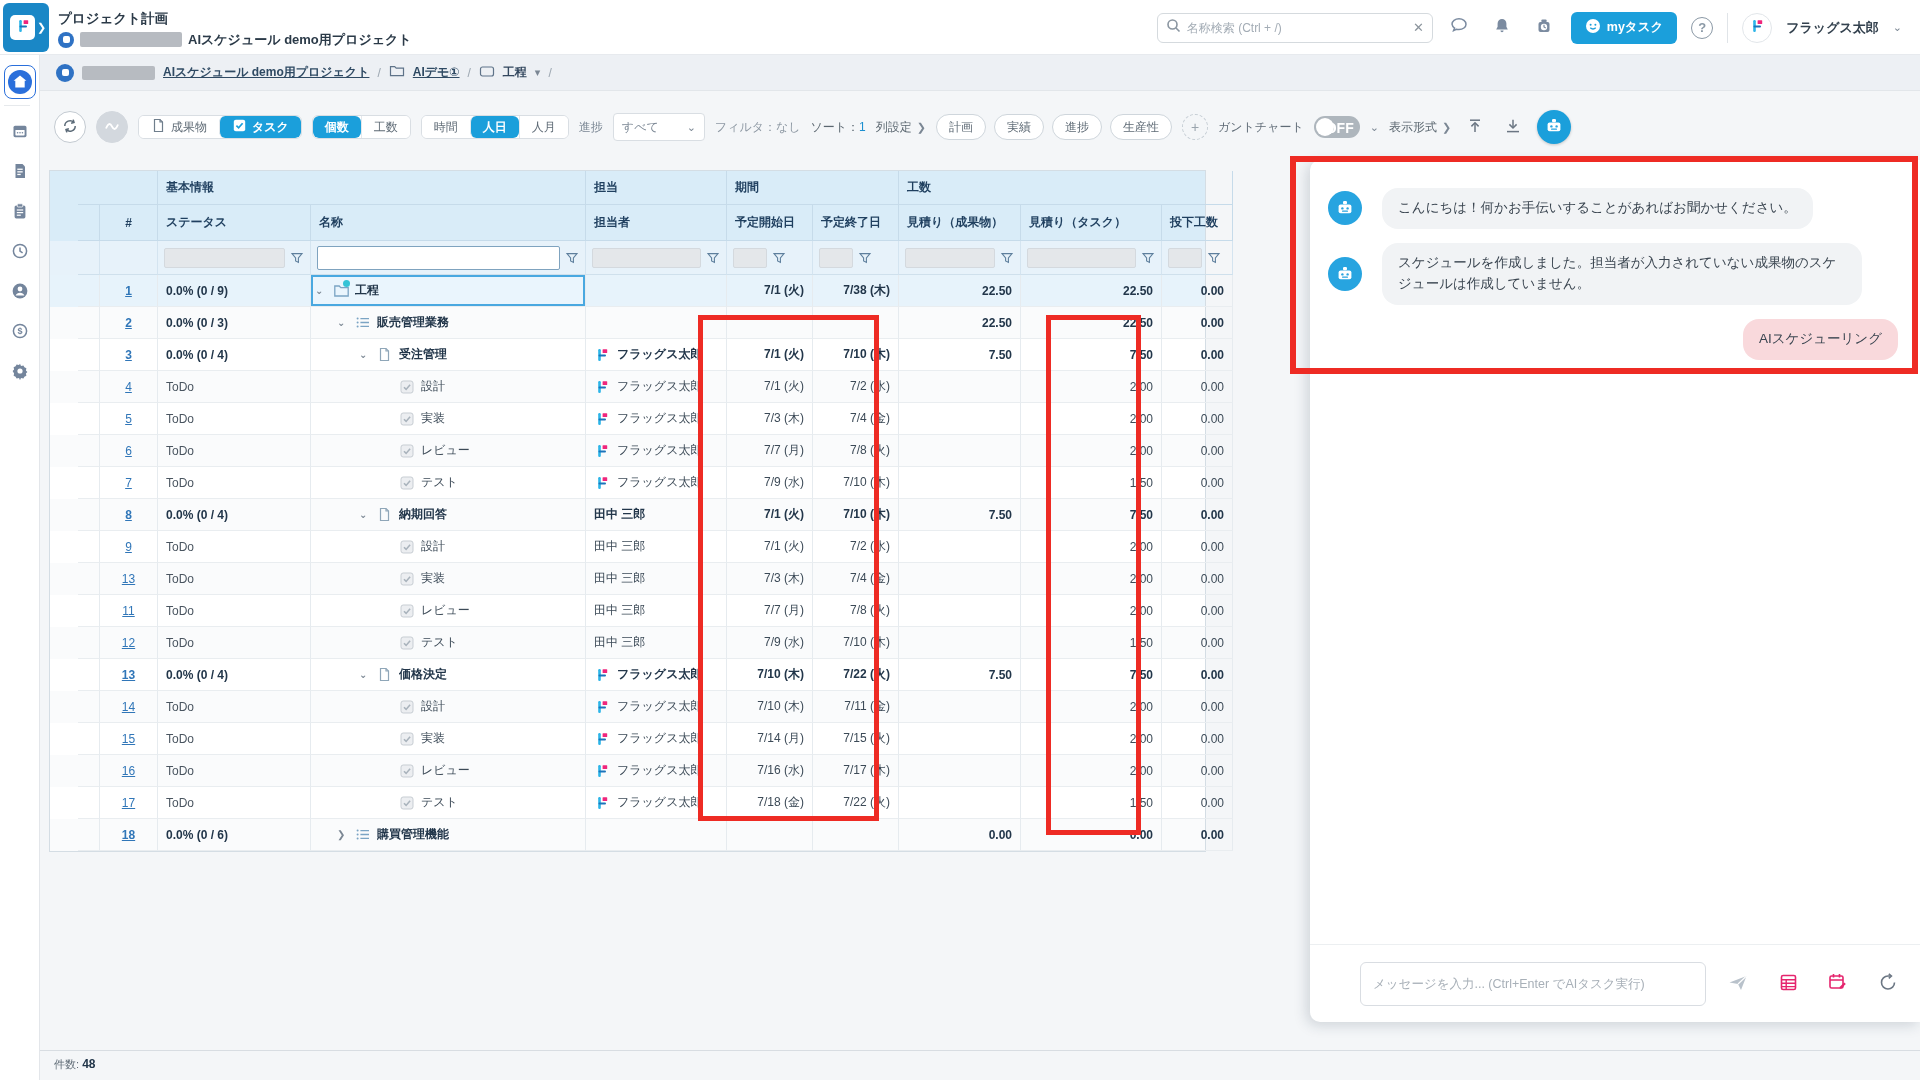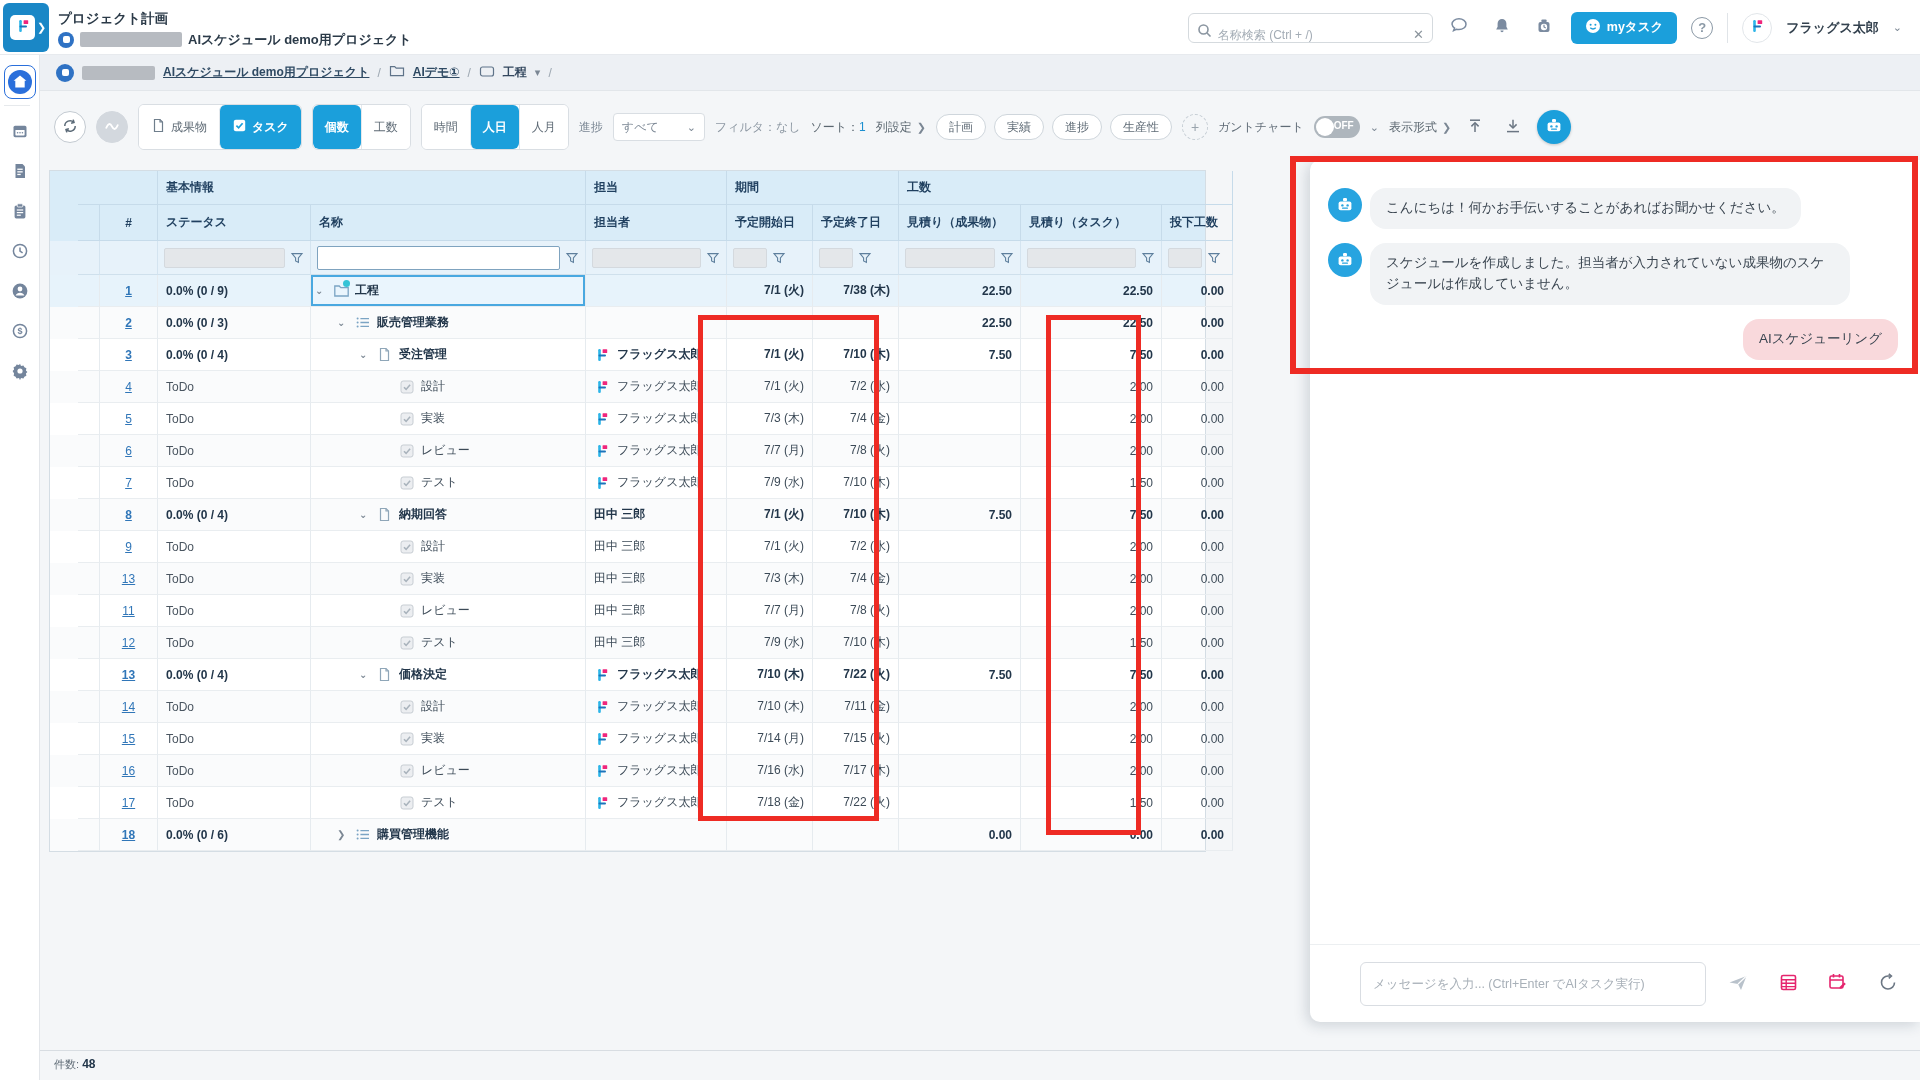--- a/index.html
+++ b/index.html
@@ -12,21 +12,21 @@
   .brand-card { width:25px; height:25px; background:#fff; border-radius:5px; margin-left:7px; display:flex; align-items:center; justify-content:center; }
   .brand-chev { color:#fff; font-size:11px; margin-left:2px; font-weight:bold; }
   .titleblock { margin-left:58px; padding-top:4px; }
   .page-title { font-size:13.5px; font-weight:bold; color:#2b3a48; }
   .proj-row { display:flex; align-items:center; gap:6px; margin-top:3px; }
   .dot-ic { width:16px; height:16px; border-radius:50%; background:#2f72c4; display:inline-flex; align-items:center; justify-content:center; }
   .dot-ic::after{ content:""; width:7px; height:7px; background:#fff; border-radius:2px; }
   .redacted { background:#b7bbc1; border-radius:2px; }
   .proj-name { font-size:13px; font-weight:bold; color:#2b3a48; }
   .topbar-right { position:absolute; right:18px; top:0; height:55px; display:flex; align-items:center; gap:14px; }
-  .searchbox { width:245px; height:30px; border:1px solid #d5dade; border-radius:6px; display:flex; align-items:flex-end; padding:0 8px; gap:6px; background:#fff; }
+  .searchbox { width:276px; height:30px; border:1px solid #d5dade; border-radius:6px; display:flex; align-items:center; padding:0 8px; gap:6px; background:#fff; }
   .searchbox input { border:none; outline:none; flex:1; font-size:12px; color:#55606a; font-family:inherit; background:transparent; }
   .searchbox input::placeholder { color:#a3acb5; }
   .xbtn { color:#8b949c; font-size:13px; cursor:pointer; }
   .icbtn { width:26px; height:26px; display:flex; align-items:center; justify-content:center; }
   .mytask { height:32px; background:#1b9fdb; border:none; border-radius:6px; color:#fff; font-size:12.5px; font-weight:bold; display:flex; align-items:center; gap:6px; padding:0 14px; font-family:inherit; }
   .helpbtn { width:22px; height:22px; border:1.5px solid #8b99a6; border-radius:50%; color:#8b99a6; font-size:13px; display:flex; align-items:center; justify-content:center; font-weight:bold; }
   .vdiv { width:1px; height:30px; background:#e0e4e8; }
   .avatar { width:30px; height:30px; border-radius:50%; border:1px solid #e2e6ea; background:#fff; display:flex; align-items:center; justify-content:center; }
   .uname { font-size:13px; font-weight:bold; color:#33414e; }
   .chev { color:#7b8794; font-size:11px; }
@@ -43,35 +43,35 @@
   .crumb-link { text-decoration:underline; color:#2f4a63; font-weight:bold; cursor:pointer; }
   .crumb-sep { color:#9aa5af; }
 
   
   .content { position:absolute; left:40px; top:91px; right:0; bottom:0; background:#f4f6f8; }
 
   
   .toolbar { display:flex; align-items:center; gap:10px; padding:14px 0 0 14px; height:58px; }
   .roundbtn { width:32px; height:32px; border-radius:50%; border:1px solid #c3cad1; background:#fff; display:flex; align-items:center; justify-content:center; cursor:pointer; }
   .roundbtn.grey { background:#d3d8de; border-color:#d3d8de; }
-  .seg-group { display:flex; background:#fff; border:1px solid #d9dee3; border-radius:6px; overflow:hidden; height:46px; }
+  .seg-group { display:flex; background:#fff; border:1px solid #d9dee3; border-radius:6px; overflow:hidden; height:24px; }
   .seg { display:flex; align-items:center; gap:5px; padding:0 12px; font-size:12px; color:#5f6b76; background:#fff; border:none; font-family:inherit; cursor:pointer; }
   .seg + .seg { border-left:1px solid #e4e8ec; }
   .seg.active { background:#1b9fdb; color:#fff; border-radius:6px; font-weight:bold; }
   .tlabel { font-size:12px; color:#7b8794; }
   .tselect { height:28px; min-width:92px; background:#fff; border:1px solid #d9dee3; border-radius:4px; display:flex; align-items:center; justify-content:space-between; padding:0 8px; font-size:12px; color:#7b8794; cursor:pointer; }
   .tinfo { font-size:12px; color:#8d98a3; }
   .tinfo .v { color:#8d98a3; }
   .tinfo .blue { color:#1b8fd0; }
   .tsetting { font-size:12px; color:#5b6770; display:flex; gap:5px; align-items:center; cursor:pointer; }
   .pill { height:26px; border:1px solid #cfd6dc; border-radius:14px; background:#fff; padding:0 12px; font-size:12px; color:#5f6b76; font-family:inherit; cursor:pointer; }
   .pill-add { width:26px; height:26px; border:1px dashed #c4ccd3; border-radius:50%; background:transparent; color:#9aa4ad; font-size:14px; cursor:pointer; }
   .toggle { width:46px; height:22px; border-radius:11px; background:#aeb6bd; position:relative; cursor:pointer; }
   .toggle .knob { position:absolute; left:2px; top:2px; width:18px; height:18px; background:#fff; border-radius:50%; }
-  .toggle .tg-label { position:absolute; right:6px; top:4px; font-size:10px; color:#fff; font-weight:bold; }
+  .toggle .tg-label { position:absolute; right:6px; top:4px; font-size:14px; color:#fff; font-weight:bold; }
   .robotbtn { width:34px; height:34px; border-radius:50%; background:#1b9fdb; border:none; display:flex; align-items:center; justify-content:center; cursor:pointer; box-shadow:0 1px 3px rgba(0,0,0,.2); }
 
   
   .tablewrap { position:absolute; left:9px; top:79px; width:1157px; background:#fff; border:1px solid #d4dde4; font-size:12px; }
   .tgroup, .thead, .tfilter, .trow { display:grid;padding-left:28px; }
   .tgroup { grid-template-columns:80px 428px 141px 172px 334px; height:34px; background:#d9ecf8; }
   .thead  { grid-template-columns:22px 58px 153px 275px 141px 86px 86px 122px 141px 71px; height:36px; background:#d9ecf8; }
   .tfilter{ grid-template-columns:22px 58px 153px 275px 141px 86px 86px 122px 141px 71px; height:34px; background:#e7f2fa; }
   .trow   { grid-template-columns:22px 58px 153px 275px 141px 86px 86px 122px 141px 71px; height:32px; background:#fff; }
   .trow.alt { background:#fafbfc; }
@@ -91,21 +91,21 @@
   .flagic { display:inline-flex; width:18px; flex:none; }
   .statusdot { position:absolute; right:1px; top:-3px; width:7px; height:7px; background:#35c3d6; border-radius:50%; }
 
   .foot-line { position:absolute; left:0; right:0; top:959px; border-top:1px solid #d8dde2; }
   .foot-count { position:absolute; left:14px; top:966px; font-size:11px; color:#5f6b76; }
   .foot-count b { color:#22364a; font-size:12px; }
 
   
   .chatpanel { position:absolute; left:1310px; top:160px; width:610px; height:862px; background:#fff; border-radius:10px 0 0 10px; box-shadow:-3px 3px 14px rgba(30,50,70,.18); z-index:6; }
   .msgs { padding:28px 22px 0 18px; display:flex; flex-direction:column; gap:14px; }
-  .msg { display:flex; gap:8px; align-items:flex-start; }
+  .msg { display:flex; gap:20px; align-items:center; }
   .msg.user { justify-content:flex-end; }
   .msg-avatar { width:34px; height:34px; border-radius:50%; background:#27a4e0; flex:none; display:flex; align-items:center; justify-content:center; }
   .bubble { max-width:480px; padding:10px 16px; border-radius:16px; font-size:13.5px; line-height:1.55; color:#3a4550; }
   .bubble.bot { background:#f1f3f5; }
   .bubble.user { background:#f9d9dc; }
   .chat-footer { position:absolute; left:0; right:0; bottom:0; height:78px; border-top:1px solid #eceff1; display:flex; align-items:center; padding:0 18px; gap:18px; }
   .chat-input { width:412px; height:44px; border:1px solid #d9dde2; border-radius:6px; padding:0 12px; font-size:12.5px; font-family:inherit; color:#55606a; outline:none;margin-left:32px; }
   .chat-input::placeholder { color:#a8b0b8; }
   .cfbtn { background:none; border:none; display:flex; align-items:center; justify-content:center; width:28px; height:28px; cursor:pointer; }
 

